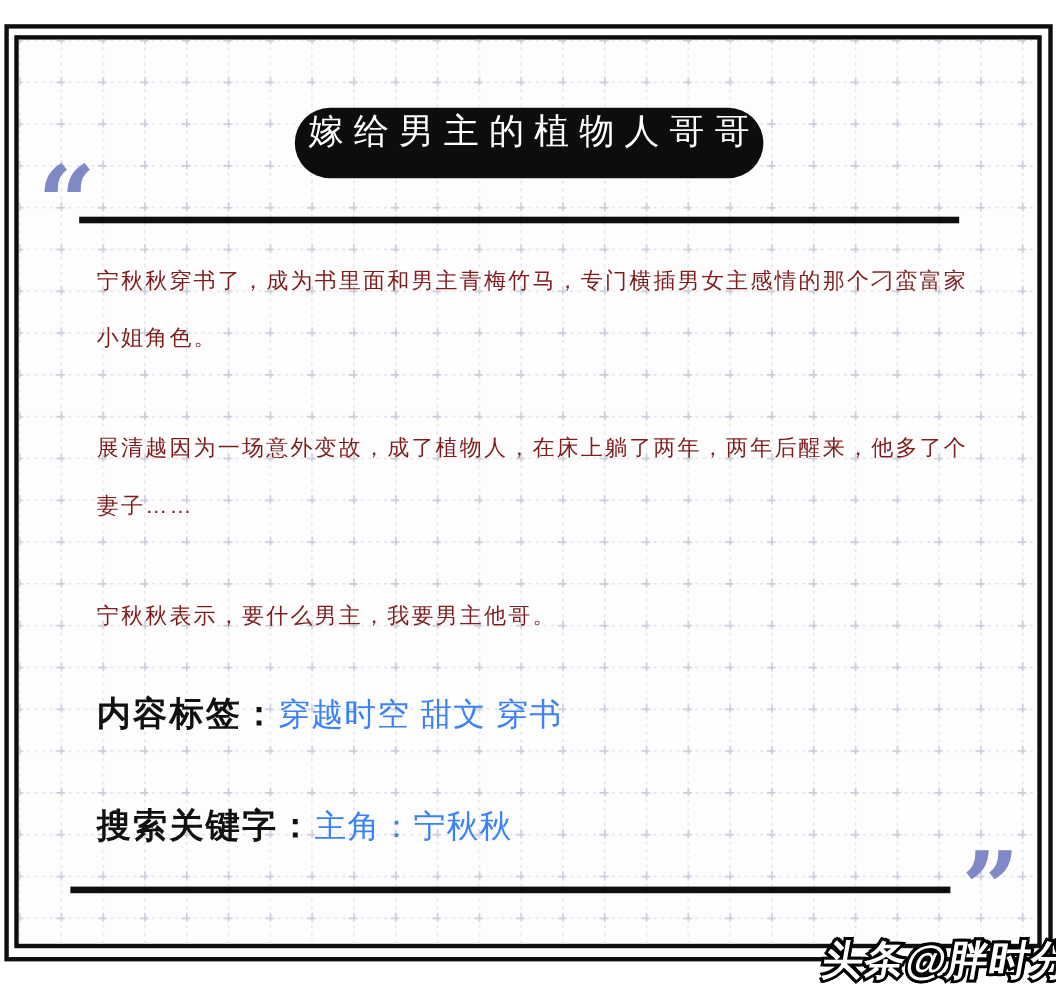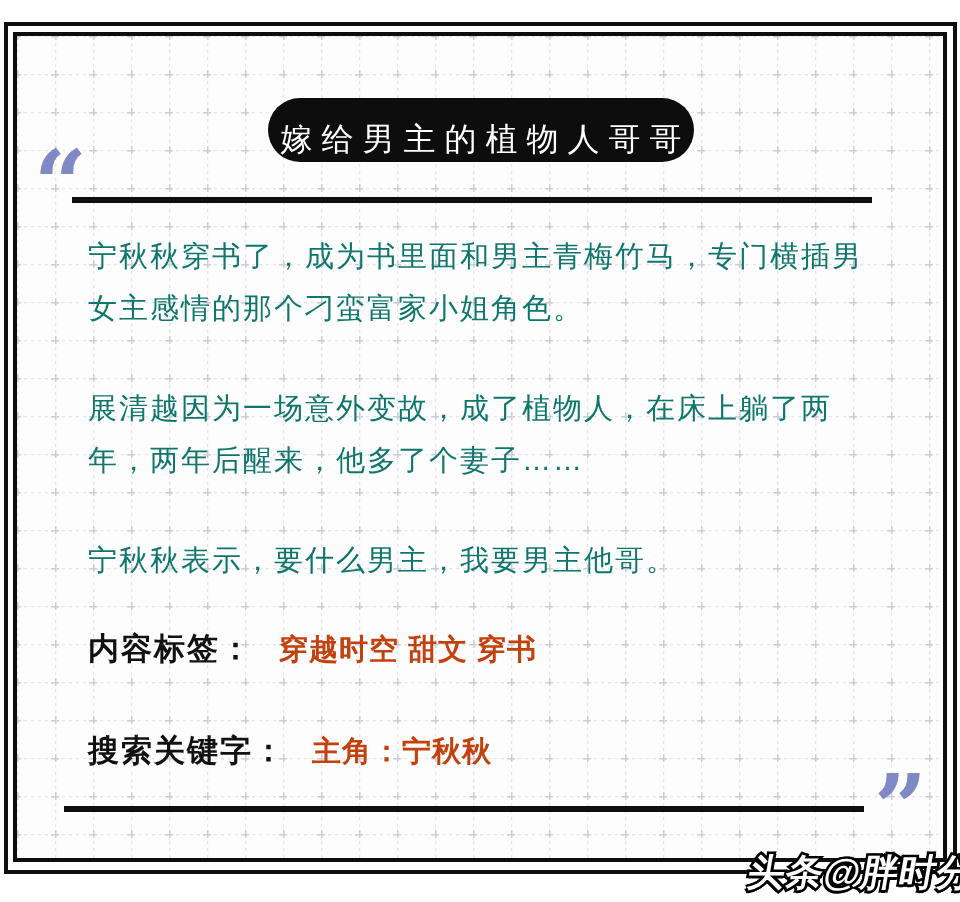--- a/index.html
+++ b/index.html
@@ -16,51 +16,51 @@
   .inner-frame{
     position:absolute;left:13px;top:32px;right:13px;bottom:40px;
     border:4px solid #0e0e0e;background:#fdfdfe;
   }
   .grid-svg{position:absolute;left:0;top:0;width:100%;height:100%;display:block;}
 
   
   .title-pill{
     position:absolute;left:268px;top:98px;width:426px;height:64px;
     background:#0d0d0d;border-radius:32px;
-    display:flex;align-items:flex-end;justify-content:center;
+    display:flex;align-items:flex-start;justify-content:center;
     color:#ffffff;font-size:32px;font-weight:400;letter-spacing:9px;text-indent:9px;
     z-index:5;
   }
 
   
   .quote{
     position:absolute;color:#7e89c6;font-family:"DejaVu Serif",serif;
     font-weight:bold;font-size:92px;line-height:0.8;z-index:4;
   }
   .quote.open{left:34px;top:148px;}
   .quote.close{left:874px;top:772px;}
 
   
   .rule{position:absolute;height:6px;background:#0e0e0e;z-index:3;}
   .rule.top{left:72px;top:197px;width:800px;}
   .rule.bottom{left:64px;top:806px;width:800px;}
 
   
   .body-text{
     position:absolute;left:88px;top:230px;width:792px;
-    font-size:29px;line-height:52px;letter-spacing:2px;color:#0f766e;z-index:3;
+    font-size:20px;line-height:52px;letter-spacing:2px;color:#7f1d1d;z-index:3;
   }
   .body-text p{margin:0 0 48px 0;}
 
   .meta-line{
     position:absolute;left:88px;width:800px;z-index:3;color:#111;
     font-size:29px;line-height:46px;letter-spacing:1px;white-space:nowrap;
   }
   .meta-line .label{font-weight:700;font-size:31px;letter-spacing:2px;}
-  .meta-line .value{font-weight:700;margin-left:26px;color:#c2410c;}
+  .meta-line .value{font-weight:400;margin-left:0;color:#3b82f6;}
   .meta-line.tags{top:626px;}
   .meta-line.search{top:728px;}
 
   
   .watermark{
     position:absolute;left:748px;top:848px;z-index:9;
     font-size:37px;font-weight:900;letter-spacing:1px;white-space:nowrap;
     color:#ffffff;transform:skewX(-10deg);
     -webkit-text-stroke:5px #000;paint-order:stroke fill;
     text-shadow:2px 2px 0 #000,-2px -2px 0 #000,2px -2px 0 #000,-2px 2px 0 #000,0 3px 0 #000,3px 0 0 #000;

